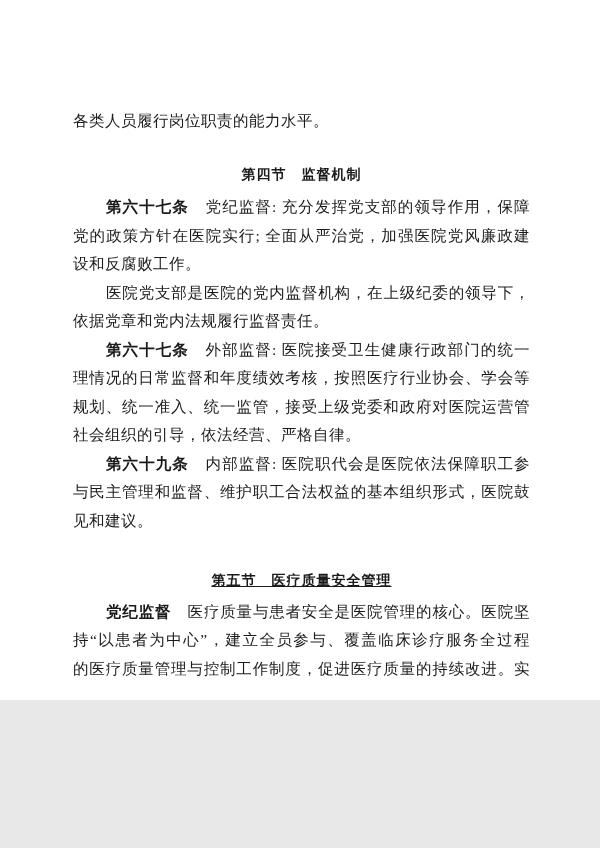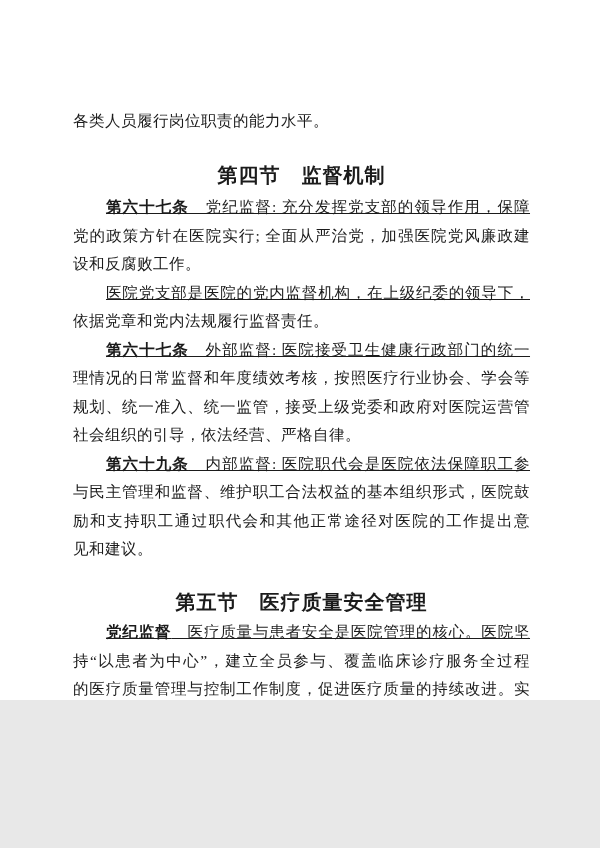--- a/index.html
+++ b/index.html
@@ -19,34 +19,34 @@
     position: absolute;
     left: 73px; top: 0;
     width: 457px;
     font-size: 15.5px;
     line-height: 28.5px;
     letter-spacing: 0.5px;
   }
   .para { margin: 0; }
   .line { text-align: justify; }
   .line.fill { text-align-last: justify; }
-  .line.indent { padding-left: 33px; text-decoration: underline; }
+  .line.indent { padding-left: 33px; }
   .term { font-weight: bold; }
   .heading {
     margin: 0;
-    font-size: 20px;
+    font-size: 14px;
     font-weight: bold;
     text-align: center;
     line-height: 28.5px;
     letter-spacing: 1px;
   }
   .intro   { margin-top: 107px; }
   .h-first { margin-top: 25px; }
   .p-after-heading  { margin-top: 4px; }
-  .h-second { margin-top: 24px; }
+  .h-second { margin-top: 32px; text-decoration: underline; }
   .p-after-heading2 { margin-top: 2px; }
   .page-number {
     position: absolute;
     top: 765px; right: 90px;
     font-size: 15px;
     letter-spacing: 1.5px;
     color: #8b5cf6;
   }
 </style>
 </head>
@@ -73,21 +73,20 @@
     <div class="para">
       <div class="line fill indent"><span class="term">第六十七条</span><span>　外部监督: 医院接受卫生健康行政部门的统一</span></div>
       <div class="line fill">理情况的日常监督和年度绩效考核，按照医疗行业协会、学会等</div>
       <div class="line fill">规划、统一准入、统一监管，接受上级党委和政府对医院运营管</div>
       <div class="line">社会组织的引导，依法经营、严格自律。</div>
     </div>
 
     <div class="para">
       <div class="line fill indent"><span class="term">第六十九条</span><span>　内部监督: 医院职代会是医院依法保障职工参</span></div>
       <div class="line fill">与民主管理和监督、维护职工合法权益的基本组织形式，医院鼓</div>
-      <div class="line fill">励和支持职工通过职代会和其他正常途径对医院的工作提出意</div>
       <div class="line">见和建议。</div>
     </div>
 
     <h2 class="heading h-second">第五节　医疗质量安全管理</h2>
 
     <div class="para p-after-heading2">
       <div class="line fill indent"><span class="term">党纪监督</span><span>　医疗质量与患者安全是医院管理的核心。医院坚</span></div>
       <div class="line fill">持“以患者为中心”，建立全员参与、覆盖临床诊疗服务全过程</div>
       <div class="line fill">的医疗质量管理与控制工作制度，促进医疗质量的持续改进。实</div>
     </div>

